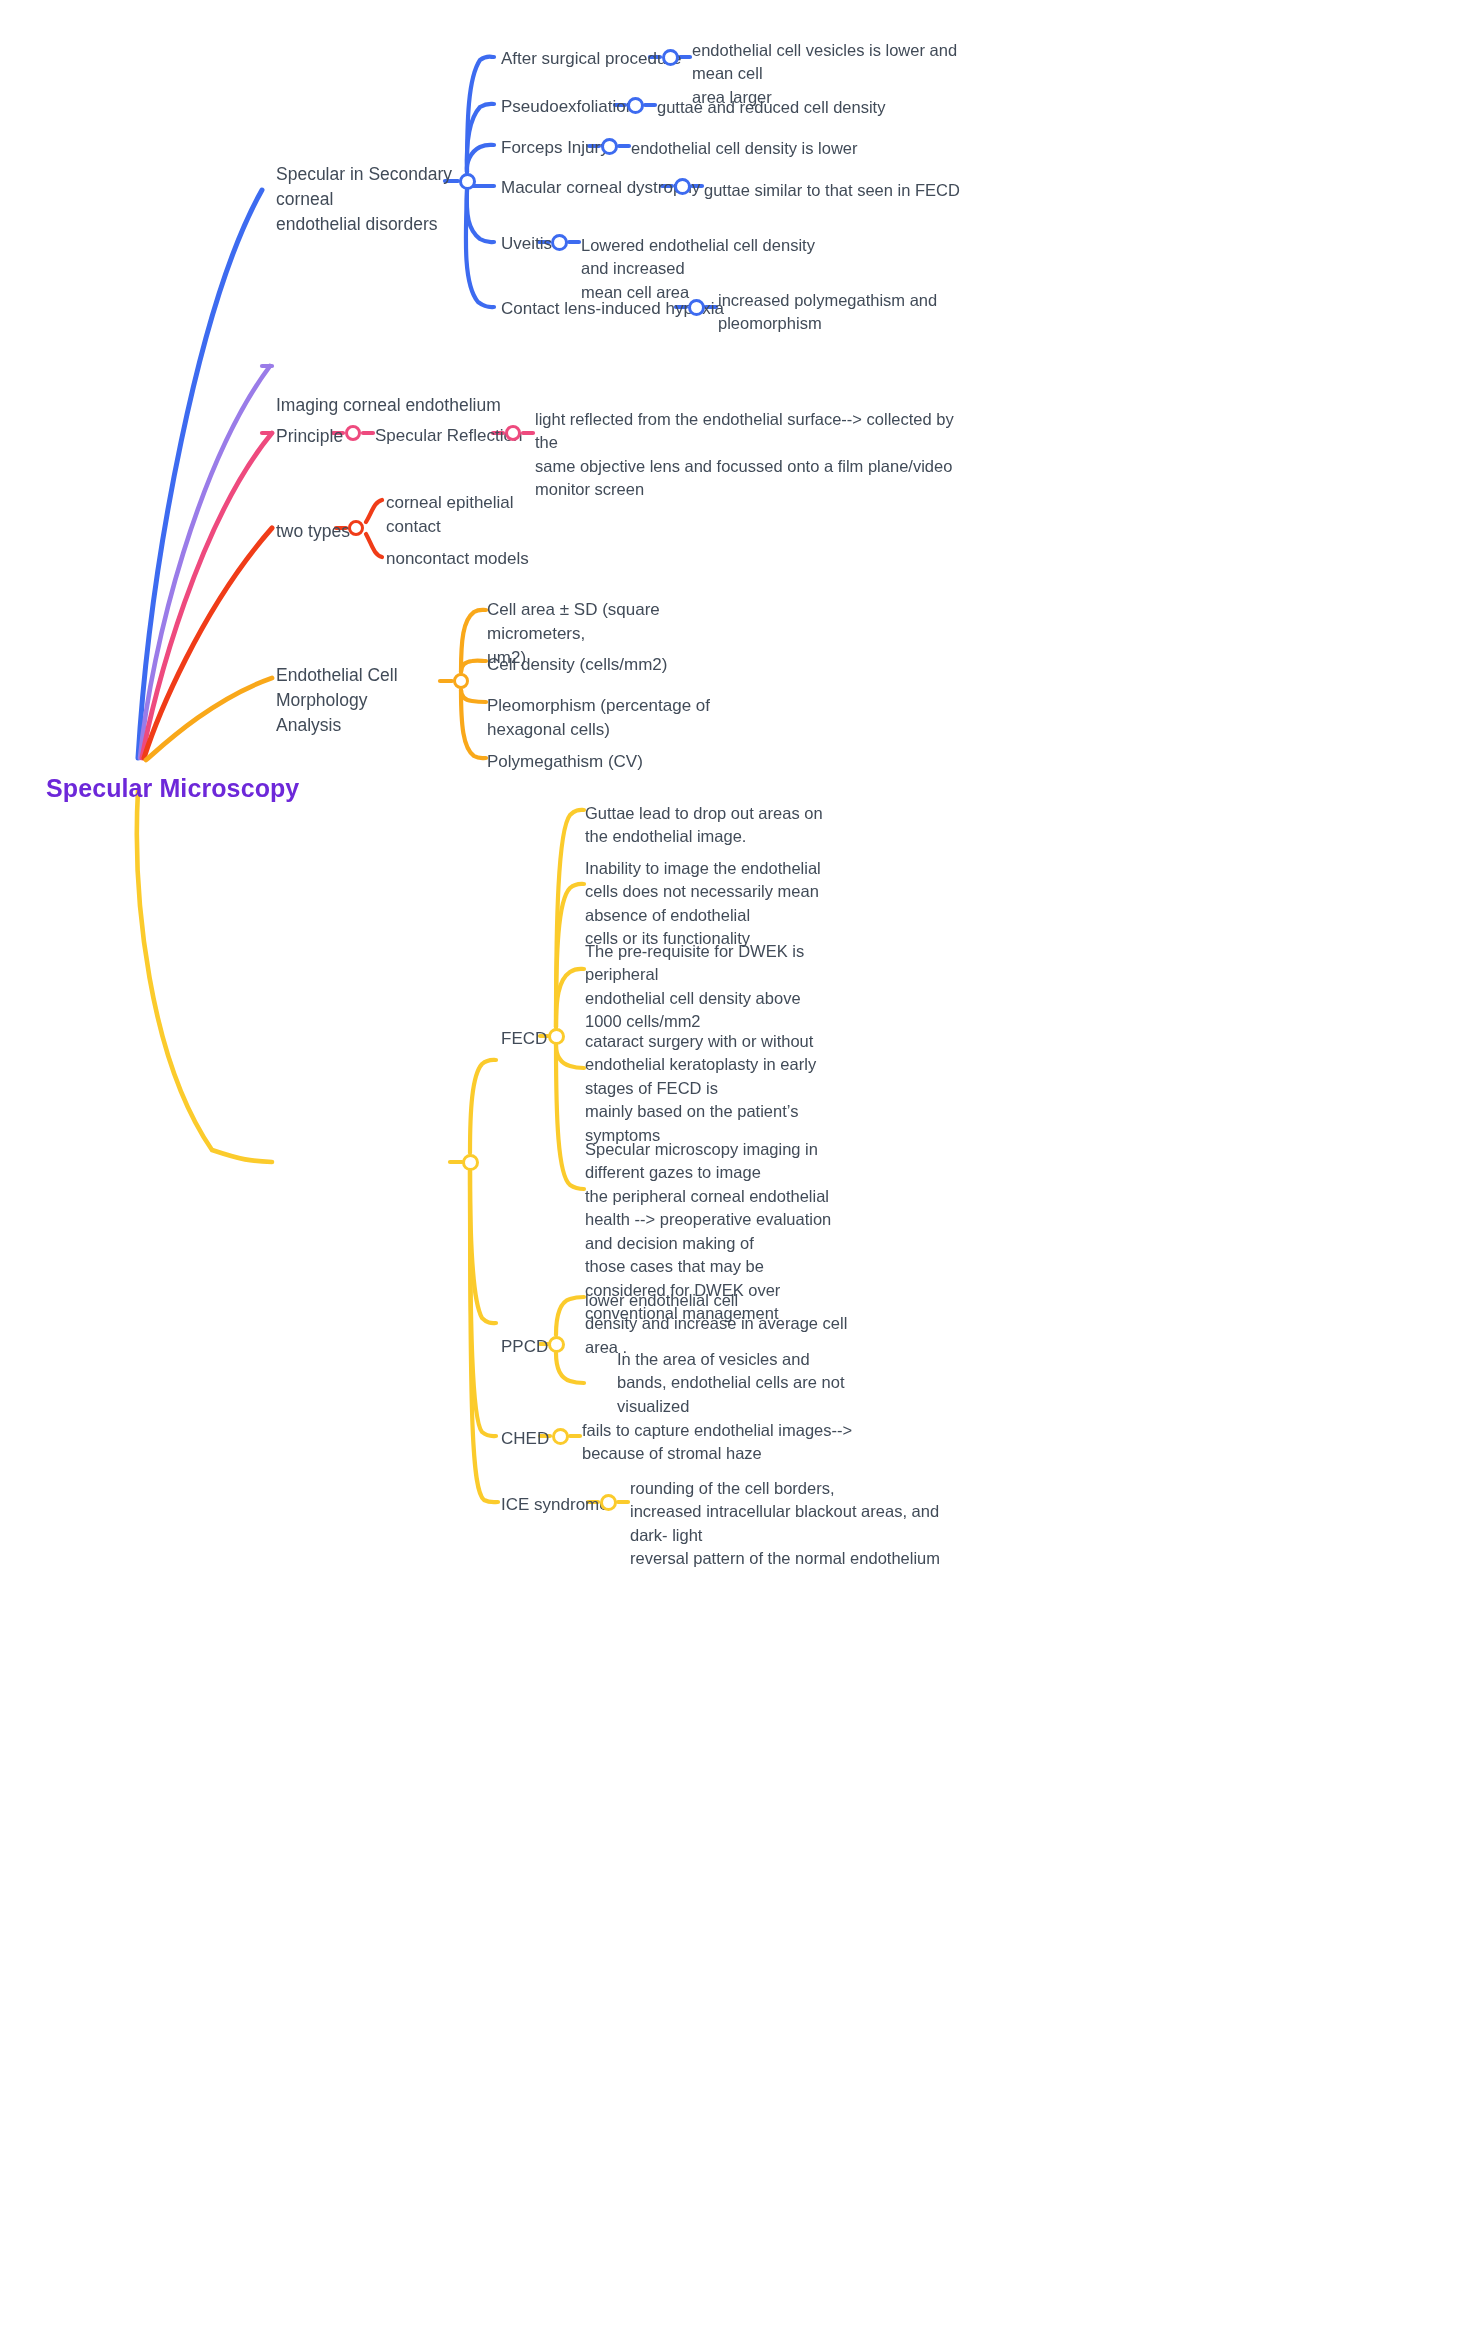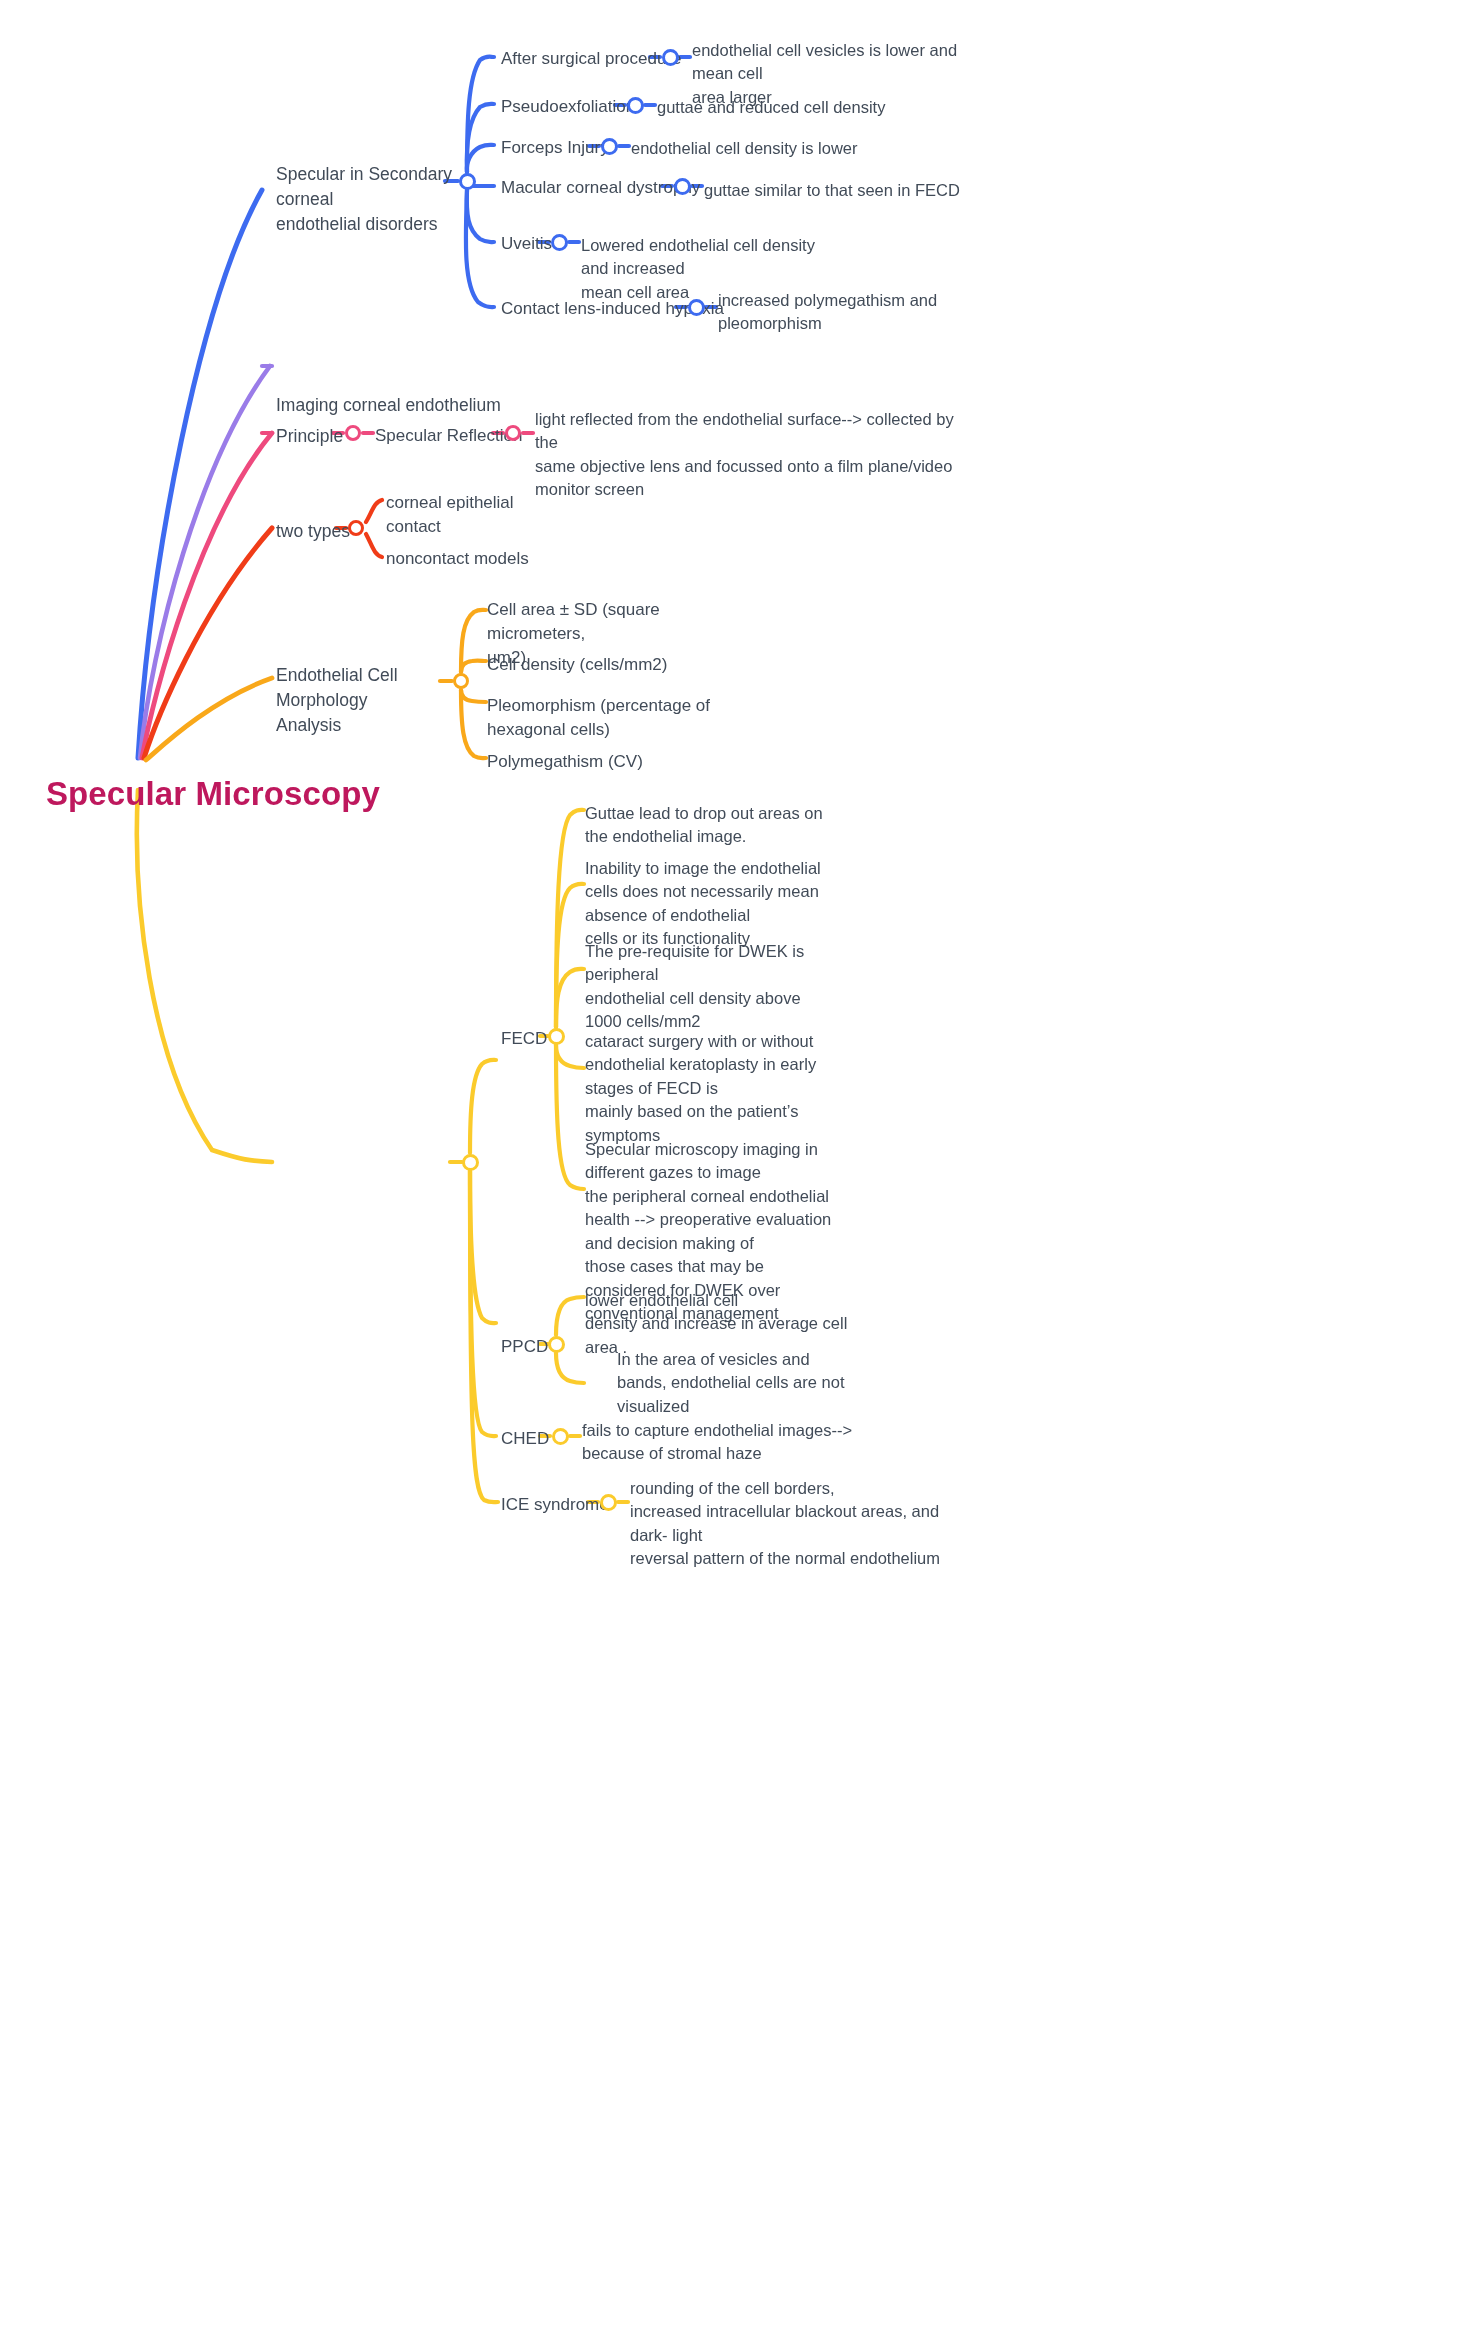--- a/index.html
+++ b/index.html
@@ -22,23 +22,23 @@
     height:2340px;
     pointer-events:none;
   }
   .node{
     position:absolute;
     line-height:1.42;
     white-space:pre-line;
     color:#414b58;
   }
   .root{
-    font-size:33px;
+    font-size:25px;
     font-weight:bold;
-    color:#be185d;
+    color:#6d28d9;
     letter-spacing:.1px;
   }
   .lvl1{ font-size:17.5px; }
   .lvl2{ font-size:17px; }
   .lvl3{ font-size:16.5px; }
   .dot{
     position:absolute;
     border-radius:50%;
     background:#ffffff;
     box-sizing:border-box;

